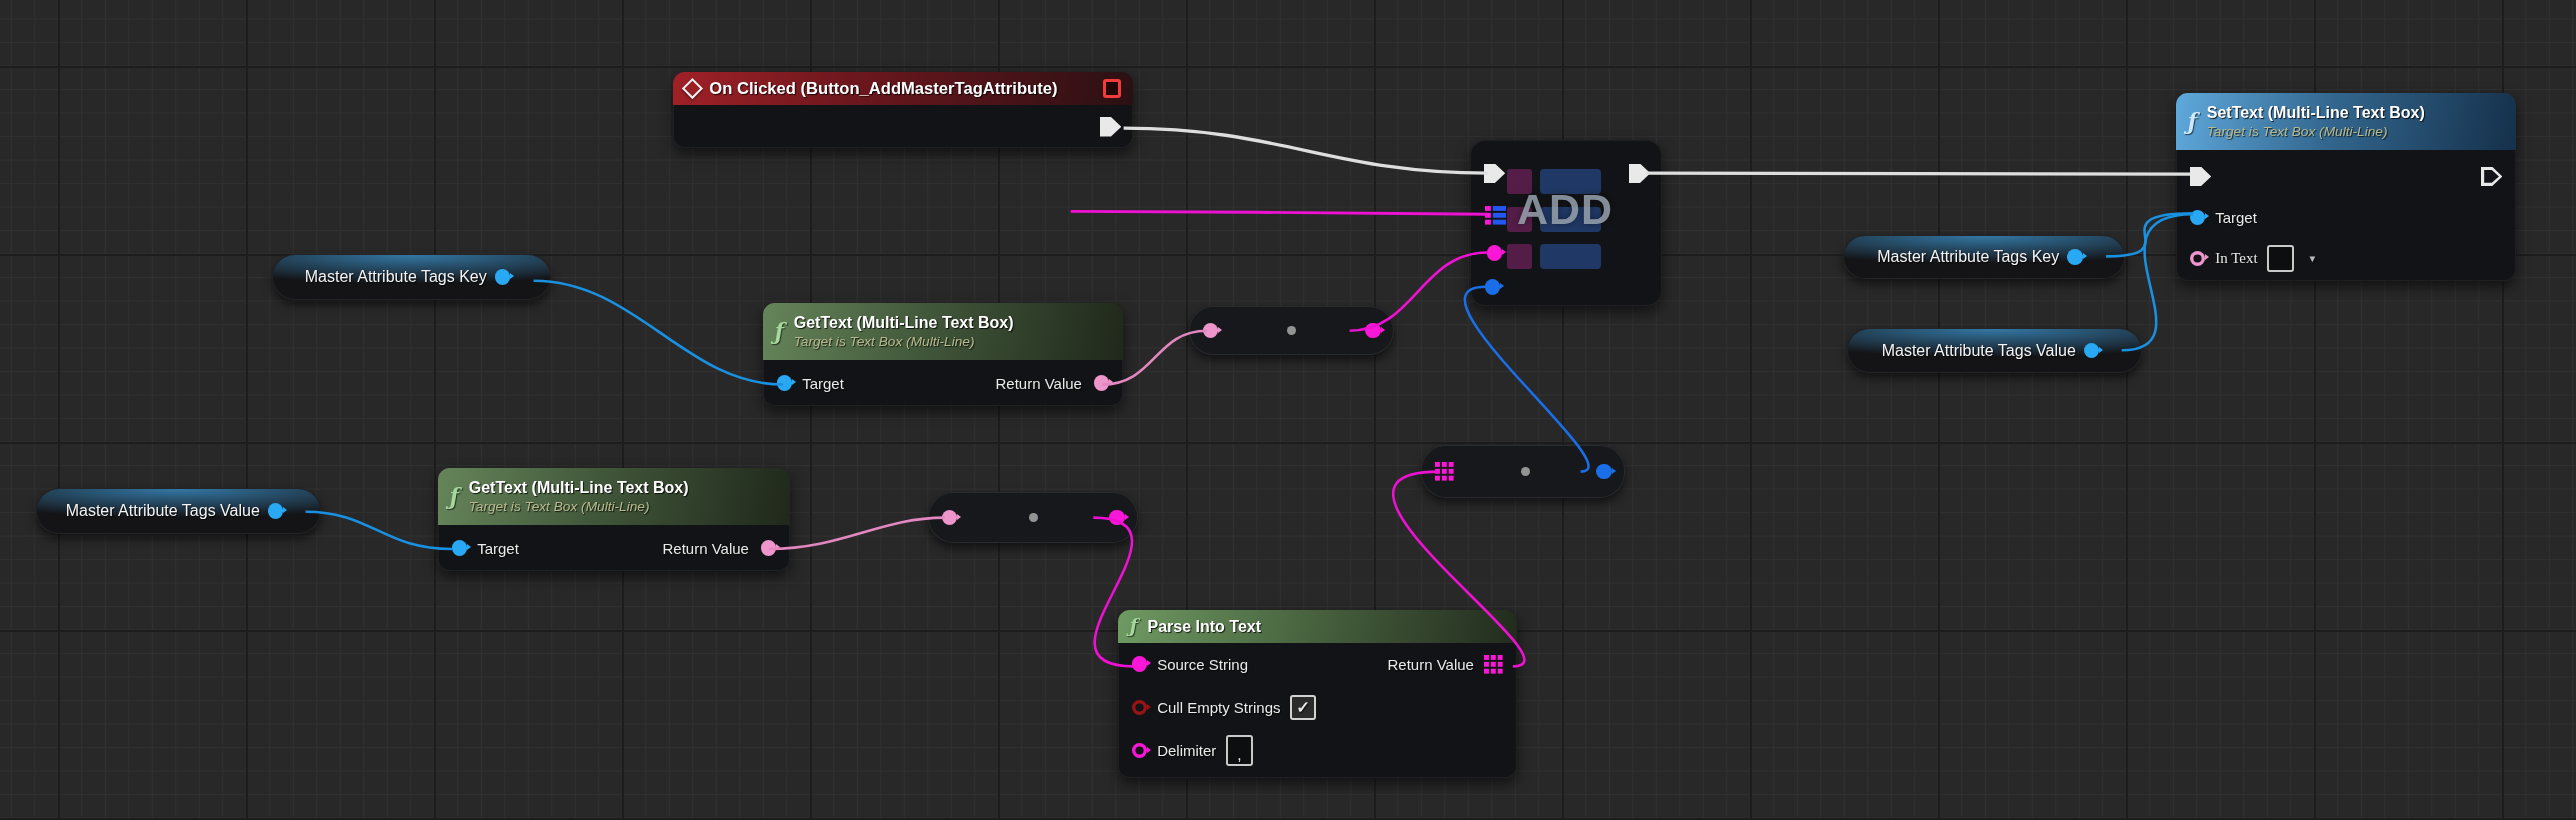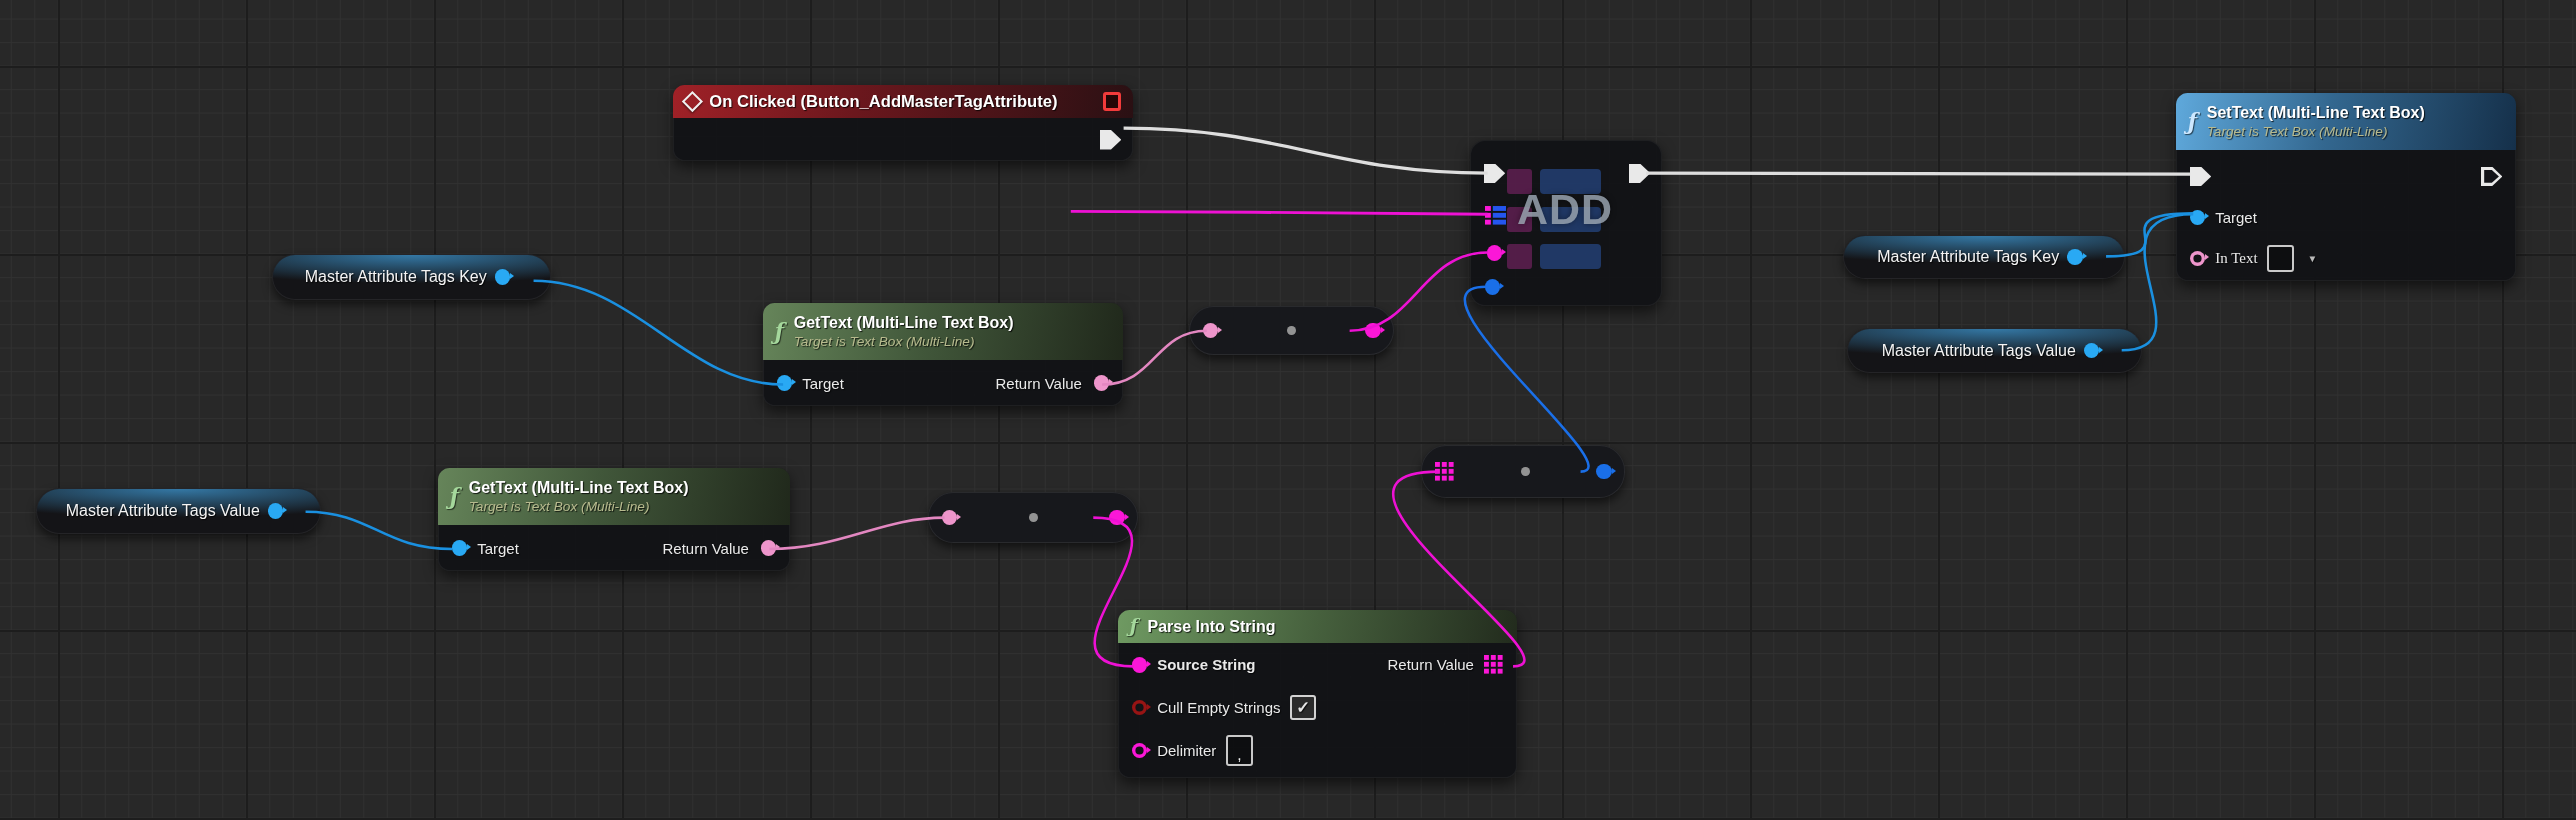--- a/index.html
+++ b/index.html
@@ -96,21 +96,21 @@
     <path d="M1379 338 C1445 338 1452 258 1520 258" stroke="#ee11d4" stroke-width="2.6"></path>
     <path d="M312 523 C380 523 390 561 462 561" stroke="#1a90e0" stroke-width="2.6"></path>
     <path d="M786 561 C860 561 900 529 965 529" stroke="#e387c1" stroke-width="2.6"></path>
     <path d="M1117 529 C1235 529 1040 681 1158 681" stroke="#ee11d4" stroke-width="2.6"></path>
     <path d="M1546 681 C1620 681 1310 482 1470 482" stroke="#ee11d4" stroke-width="2.6"></path>
     <path d="M1615 482 C1670 482 1425 293 1518 293" stroke="#1a6fe8" stroke-width="2.6"></path>
     <path d="M2152 262 C2240 262 2140 218 2241 218" stroke="#1a90e0" stroke-width="2.6"></path>
     <path d="M2168 358 C2262 358 2125 219 2241 219" stroke="#1a90e0" stroke-width="2.6"></path>
   </svg>
 
-  <div class="node" style="left:673px;top:72px;width:460px;height:76px;margin-top:13px;">
+  <div class="node" style="left:673px;top:72px;width:460px;height:76px;">
     <div class="nhead head-red" style="height:33px;">
       <div class="diamond"></div>
       <div class="ntitle">On Clicked (Button_AddMasterTagAttribute)</div>
       <div class="delegate"></div>
     </div>
     <div class="pe" style="position:absolute;right:11.7px;top:45px;"></div>
   </div>
 
 
   <div class="pill sheen-blue" style="left:272px;top:254px;width:271px;height:46px;padding-right:7.8px;">
@@ -244,24 +244,24 @@
         <rect x="7" y="14" width="5" height="5" fill="#fb17d7"></rect>
         <rect x="14" y="14" width="5" height="5" fill="#fb17d7"></rect>
     </svg>
     <span class="dot"></span>
     <span class="pc c-valblue"></span>
   </div>
 
   <div class="node" style="left:1118px;top:610px;width:399px;height:168px;">
     <div class="nhead head-green2" style="height:33px;">
       <span class="ficon green" style="font-size:18.6px;">ƒ</span>
-      <div class="ntitle" style="font-size:16px;">Parse Into String</div>
+      <div class="ntitle" style="font-size:16px;">Parse Into Text</div>
     </div>
     <div class="prow" style="height:43px;justify-content:space-between;">
-      <span style="display:flex;align-items:flex-end;gap:9.8px;font-weight:bold;">
+      <span style="display:flex;align-items:flex-start;gap:9.8px;">
         <span class="pc c-magenta"></span>
         <span>Source String</span>
       </span>
       <span style="display:flex;align-items:center;gap:9.8px;">
         <span>Return Value</span>
         <svg width="19.6" height="19.6" viewBox="0 0 20 20">
           <rect x="0" y="0" width="5" height="5" fill="#fb17d7"></rect>
             <rect x="7" y="0" width="5" height="5" fill="#fb17d7"></rect>
             <rect x="14" y="0" width="5" height="5" fill="#fb17d7"></rect>
           <rect x="0" y="7" width="5" height="5" fill="#fb17d7"></rect>

